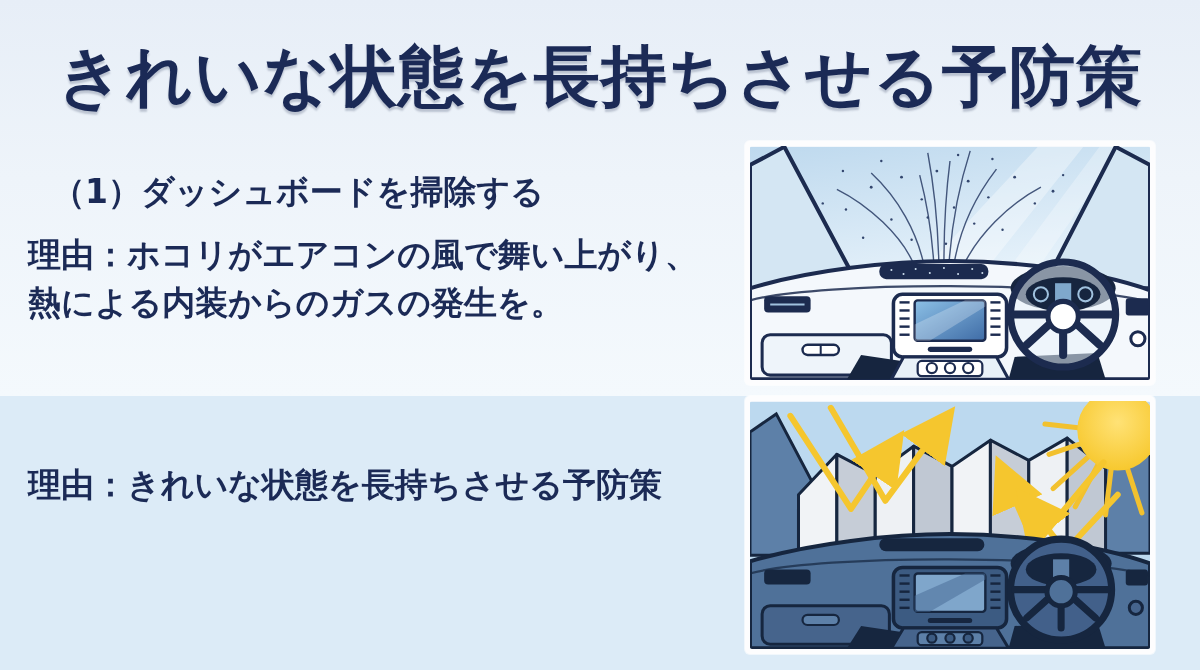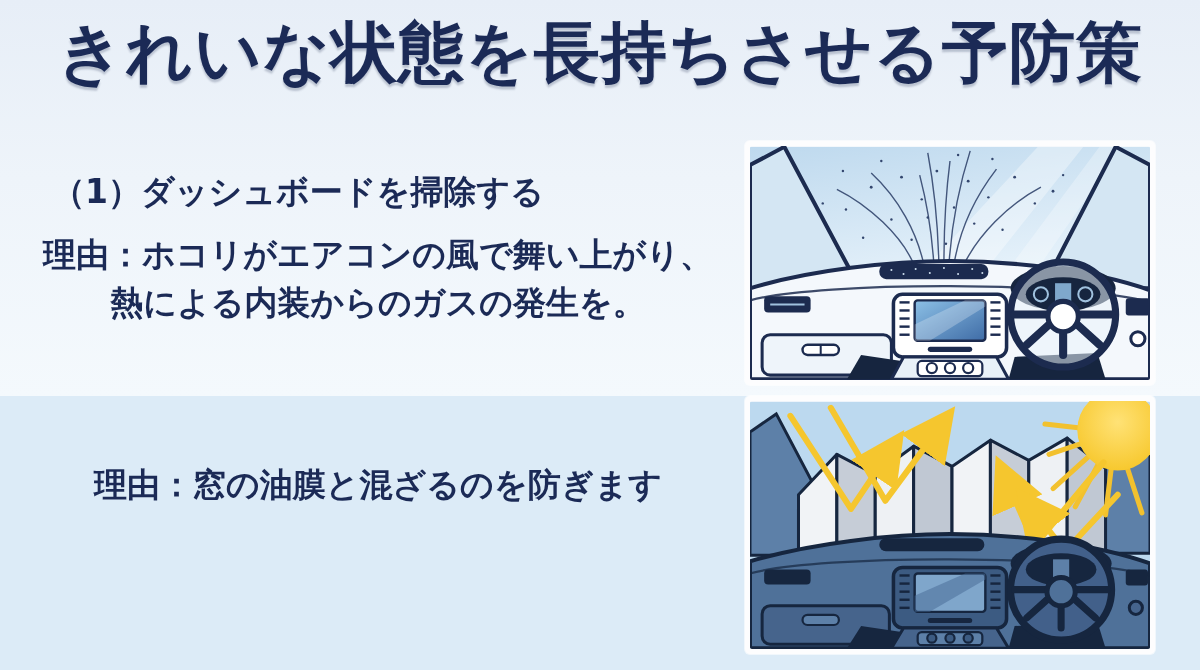--- a/index.html
+++ b/index.html
@@ -11,41 +11,41 @@
   .canvas{position:absolute;inset:0;width:1200px;height:670px;}
   .band-top{
     position:absolute;left:0;top:0;width:1200px;height:396px;
     background:linear-gradient(180deg,#e7eef7 0%,#eef4fa 45%,#f4f9fd 100%);
   }
   .band-bottom{
     position:absolute;left:0;top:396px;width:1200px;height:274px;
     background:#dcebf7;
   }
   .page-title{
-    position:absolute;left:0;top:8px;width:1200px;
+    position:absolute;left:0;top:32px;width:1200px;
     margin:0;text-align:center;
     font-size:66px;font-weight:900;letter-spacing:1px;
     color:#1b2a56;
     text-shadow:0 3px 2px rgba(18,30,70,.22);
     white-space:nowrap;
   }
   .text-block{
     position:absolute;left:28px;width:700px;color:#1b2a56;
   }
   .tb1{top:170px;}
   .tb2{top:445px;}
   .sec-heading{
     margin:0;padding-left:24px;
     font-size:33px;font-weight:900;letter-spacing:0;
     color:#1b2a56;white-space:nowrap;
   }
   .sec-reason{
     margin:16px 0 0 0;
     font-size:33px;line-height:1.45;font-weight:700;
-    text-align:center;color:#1b2a56;white-space:nowrap;
+    text-align:left;color:#1b2a56;white-space:nowrap;
   }
   .illus{
     position:absolute;margin:0;background:#fdfdfe;
     border-radius:5px;padding:5px;box-sizing:border-box;
     box-shadow:0 0 0 1px rgba(255,255,255,.6);
   }
   .illus svg{display:block;border-radius:2px;}
   .fig1{left:745px;top:141px;width:410px;height:244px;}
   .fig2{left:745px;top:396px;width:410px;height:258px;}
 </style>
@@ -191,21 +191,21 @@
       </g>
       <circle cx="310" cy="168" r="15" fill="#ffffff" stroke="#1c2b4f" stroke-width="5"></circle>
 
       <rect x="372" y="150" width="24" height="17" rx="3" fill="#1c2b4f"></rect>
       <circle cx="384" cy="190" r="7" fill="#ffffff" stroke="#1c2b4f" stroke-width="3"></circle>
     </svg>
   </figure>
 
   <div class="text-block tb2">
     <p class="sec-reason">
-      <span>理由：窓の油膜と混ざるのを防ぎます</span><br>
+      <span>理由：きれいな状態を長持ちさせる予防策</span><br>
     </p>
   </div>
 
   <figure class="illus fig2">
     <svg width="400" height="248" viewBox="0 0 396 244" xmlns="http://www.w3.org/2000/svg">
       <defs>
         <radialGradient id="sun2" cx="0.5" cy="0.4" r="0.75">
           <stop offset="0" stop-color="#ffe276"></stop>
             <stop offset="1" stop-color="#f5c21d"></stop>
         </radialGradient>

